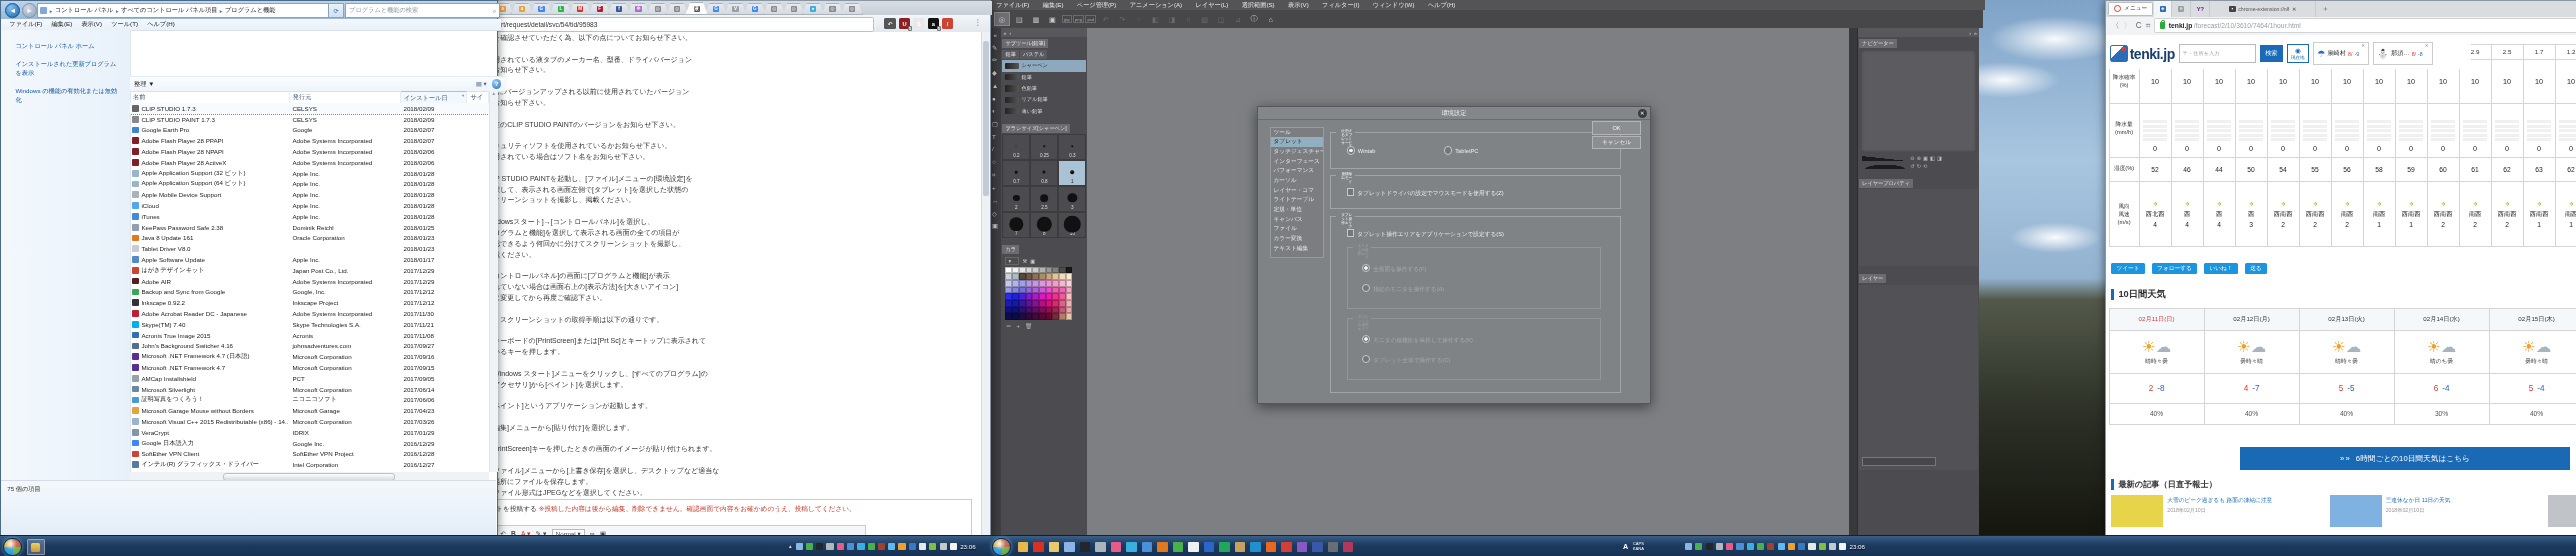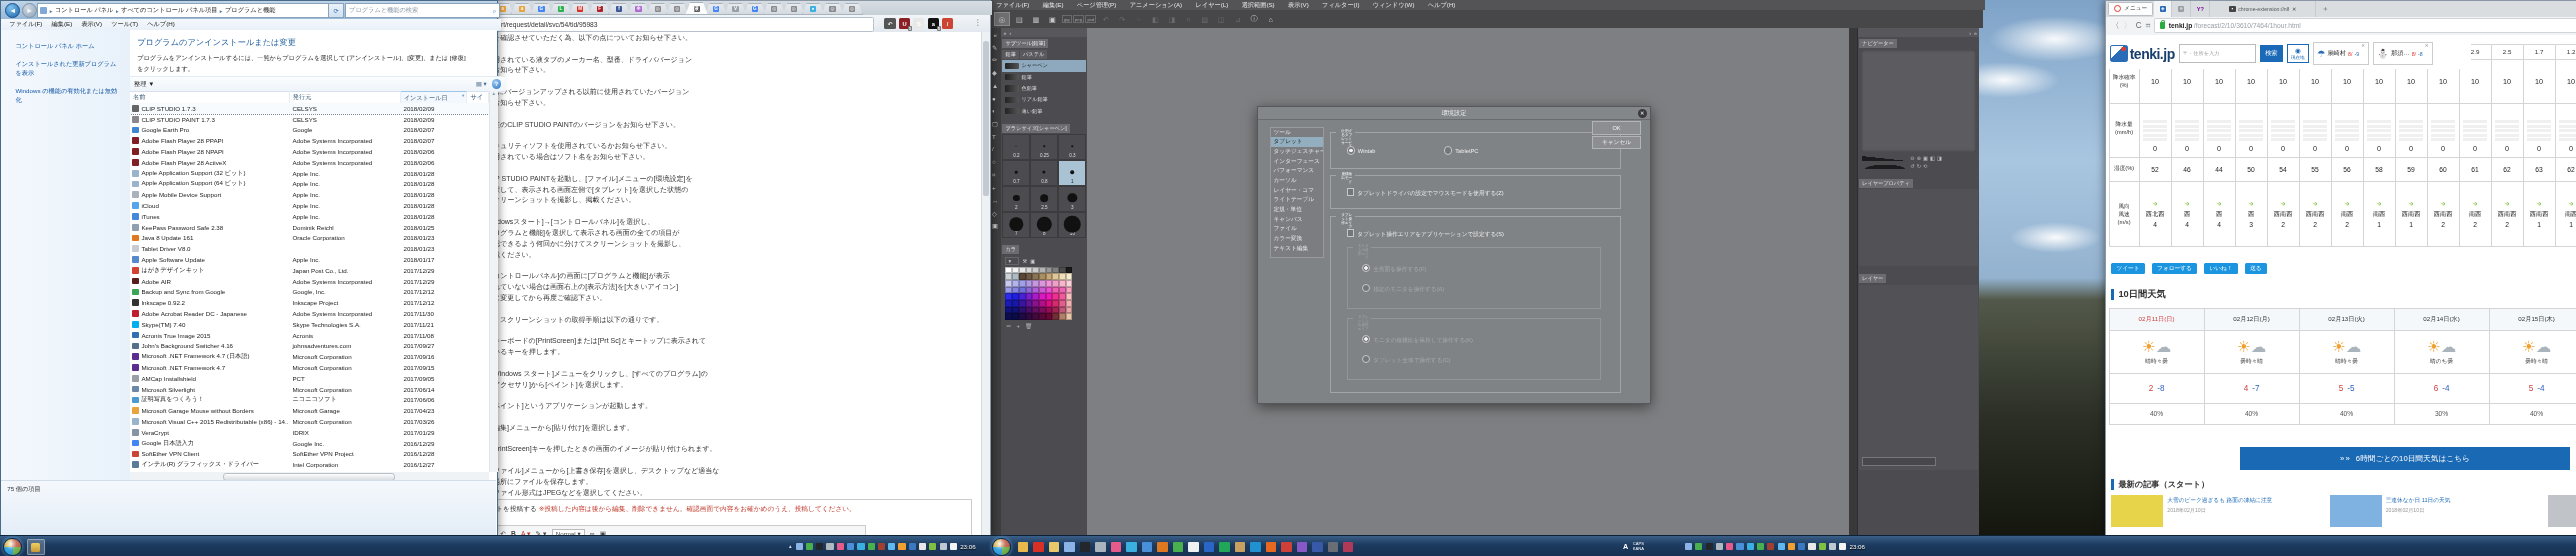--- a/index.html
+++ b/index.html
@@ -378,24 +378,20 @@
       </div>
       <div class="item">
         
         <span>インストールされた更新プログラムを表示</span>
       </div>
       <div class="item">
         
         <span>Windows の機能の有効化または無効化</span>
       </div>
     </div>
-  <div class="abs cp-main">
-    <div class="cp-h1">プログラムのアンインストールまたは変更</div>
-    <div class="cp-desc">プログラムをアンインストールするには、一覧からプログラムを選択して [アンインストール]、[変更]、または [修復] をクリックします。</div>
-  </div>
   <div class="abs cp-toolbar">
     <span>整理 ▼</span>
     <span class="tb-right">
       <span>▤ ▾</span>
       <span class="helpbtn">?</span>
     </span>
   </div>
   <div class="abs cp-cols">
     <div class="col c-name">名前</div>
     <div class="col c-pub">発行元</div>
@@ -1305,21 +1301,21 @@
           <div class="tc t-pop">40%</div>
         </div>
       </div>
     <div class="cta">
         <span style="letter-spacing:1px;">»»</span>
         <span>6時間ごとの10日間天気はこちら</span>
       </div>
 
     <div class="articles">
       <div class="sec-h" style="font-size:8.2px;">
-          <span>最新の記事（スタート）</span>
+          <span>最新の記事（日直予報士）</span>
         </div>
       <div class="cards">
 
       <div class="card">
             <span class="th" style="background: rgb(232, 212, 74);"></span>
             <span><span class="tt">大雪のピーク過ぎるも 路面の凍結に注意</span>
             <div class="dt">2018年02月10日</div></span>
           </div>
           <div class="card">
             <span class="th" style="background: rgb(127, 178, 224);"></span>

